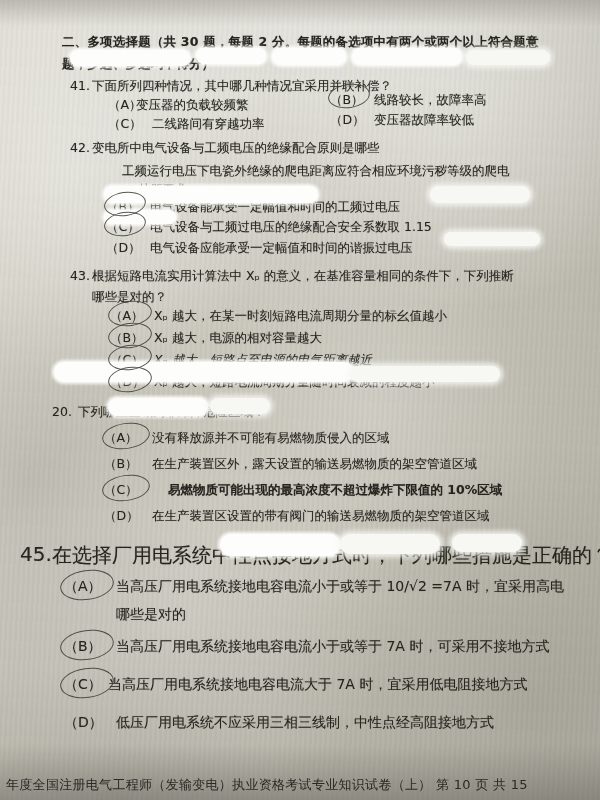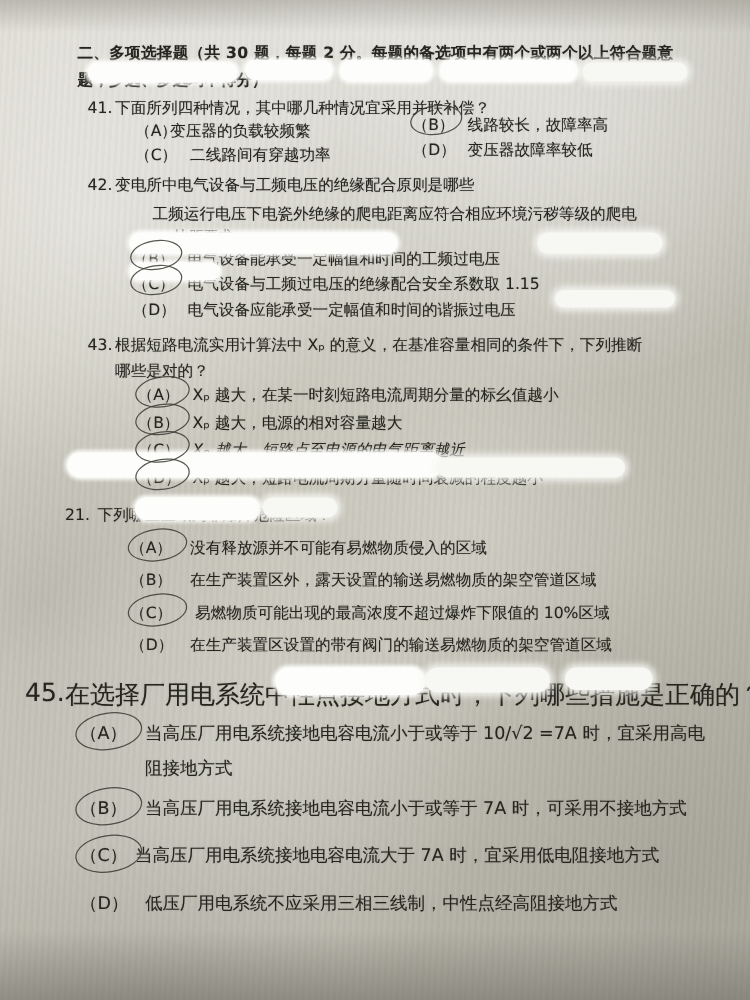--- a/index.html
+++ b/index.html
@@ -200,41 +200,41 @@
 
     <div class="line opt" style="left:110px; top:330px;">（B）</div>
     <div class="line opt" style="left:154px; top:330px;">Xₚ 越大，电源的相对容量越大</div>
 
     <div class="line opt" style="left:110px; top:352px;">（C）</div>
     <div class="line opt" style="left:154px; top:352px;font-style:italic;">Xₚ 越大，短路点至电源的电气距离越近</div>
 
     <div class="line opt" style="left:110px; top:374px;">（D）</div>
     <div class="line opt" style="left:154px; top:374px;">Xₚ 越大，短路电流周期分量随时间衰减的程度越小</div>
 
-    <div class="line q-num" style="left:52px; top:404px;">21.</div>
+    <div class="line q-num" style="left:52px; top:404px;">20.</div>
     <div class="line q-num" style="left:78px; top:404px;">下列哪些区域为非爆炸危险区域？</div>
 
     <div class="line opt" style="left:104px; top:430px;">（A）</div>
     <div class="line opt" style="left:152px; top:430px;">没有释放源并不可能有易燃物质侵入的区域</div>
 
     <div class="line opt" style="left:104px; top:456px;">（B）</div>
     <div class="line opt" style="left:152px; top:456px;">在生产装置区外，露天设置的输送易燃物质的架空管道区域</div>
 
     <div class="line opt" style="left:104px; top:482px;">（C）</div>
-    <div class="line opt" style="left:156px; top:482px;">易燃物质可能出现的最高浓度不超过爆炸下限值的 10%区域</div>
+    <div class="line opt" style="left:168px; top:482px;font-weight:bold;">易燃物质可能出现的最高浓度不超过爆炸下限值的 10%区域</div>
 
     <div class="line opt" style="left:104px; top:508px;">（D）</div>
     <div class="line opt" style="left:152px; top:508px;">在生产装置区设置的带有阀门的输送易燃物质的架空管道区域</div>
 
     <div class="line big" style="left:20px; top:542px;">45.</div>
     <div class="line big" style="left:52px; top:542px;">在选择厂用电系统中性点接地方式时，下列哪些措施是正确的？</div>
 
     <div class="line bigopt" style="left:64px; top:578px;">（A）</div>
     <div class="line bigopt" style="left:116px; top:578px;">当高压厂用电系统接地电容电流小于或等于 10/√2 =7A 时，宜采用高电</div>
-    <div class="line bigopt" style="left:116px; top:606px;">阻接地方式</div>
+    <div class="line bigopt" style="left:116px; top:606px;">哪些是对的</div>
 
     <div class="line bigopt" style="left:64px; top:638px;">（B）</div>
     <div class="line bigopt" style="left:116px; top:638px;">当高压厂用电系统接地电容电流小于或等于 7A 时，可采用不接地方式</div>
 
     <div class="line bigopt" style="left:64px; top:676px;">（C）</div>
     <div class="line bigopt" style="left:108px; top:676px;">当高压厂用电系统接地电容电流大于 7A 时，宜采用低电阻接地方式</div>
 
     <div class="line bigopt" style="left:64px; top:714px;">（D）</div>
     <div class="line bigopt" style="left:116px; top:714px;">低压厂用电系统不应采用三相三线制，中性点经高阻接地方式</div>
 
@@ -267,13 +267,16 @@
   <div class="circle" style="left:108px; top:301px; width:42px; height:23px;"></div>
   <div class="circle" style="left:108px; top:323px; width:42px; height:23px;"></div>
   <div class="circle" style="left:108px; top:345px; width:42px; height:23px;"></div>
   <div class="circle" style="left:108px; top:367px; width:42px; height:23px;"></div>
   <div class="circle" style="left:102px; top:423px; width:46px; height:24px;"></div>
   <div class="circle" style="left:102px; top:475px; width:46px; height:24px;"></div>
   <div class="circle" style="left:60px; top:570px; width:52px; height:28px;"></div>
   <div class="circle" style="left:60px; top:630px; width:52px; height:28px;"></div>
   <div class="circle" style="left:60px; top:668px; width:52px; height:28px;"></div>
 
+  <div class="footer">
+    <div class="inner">年度全国注册电气工程师（发输变电）执业资格考试专业知识试卷（上） 第 10 页 共 15</div>
+  </div>
 </div>
 
 </body></html>

